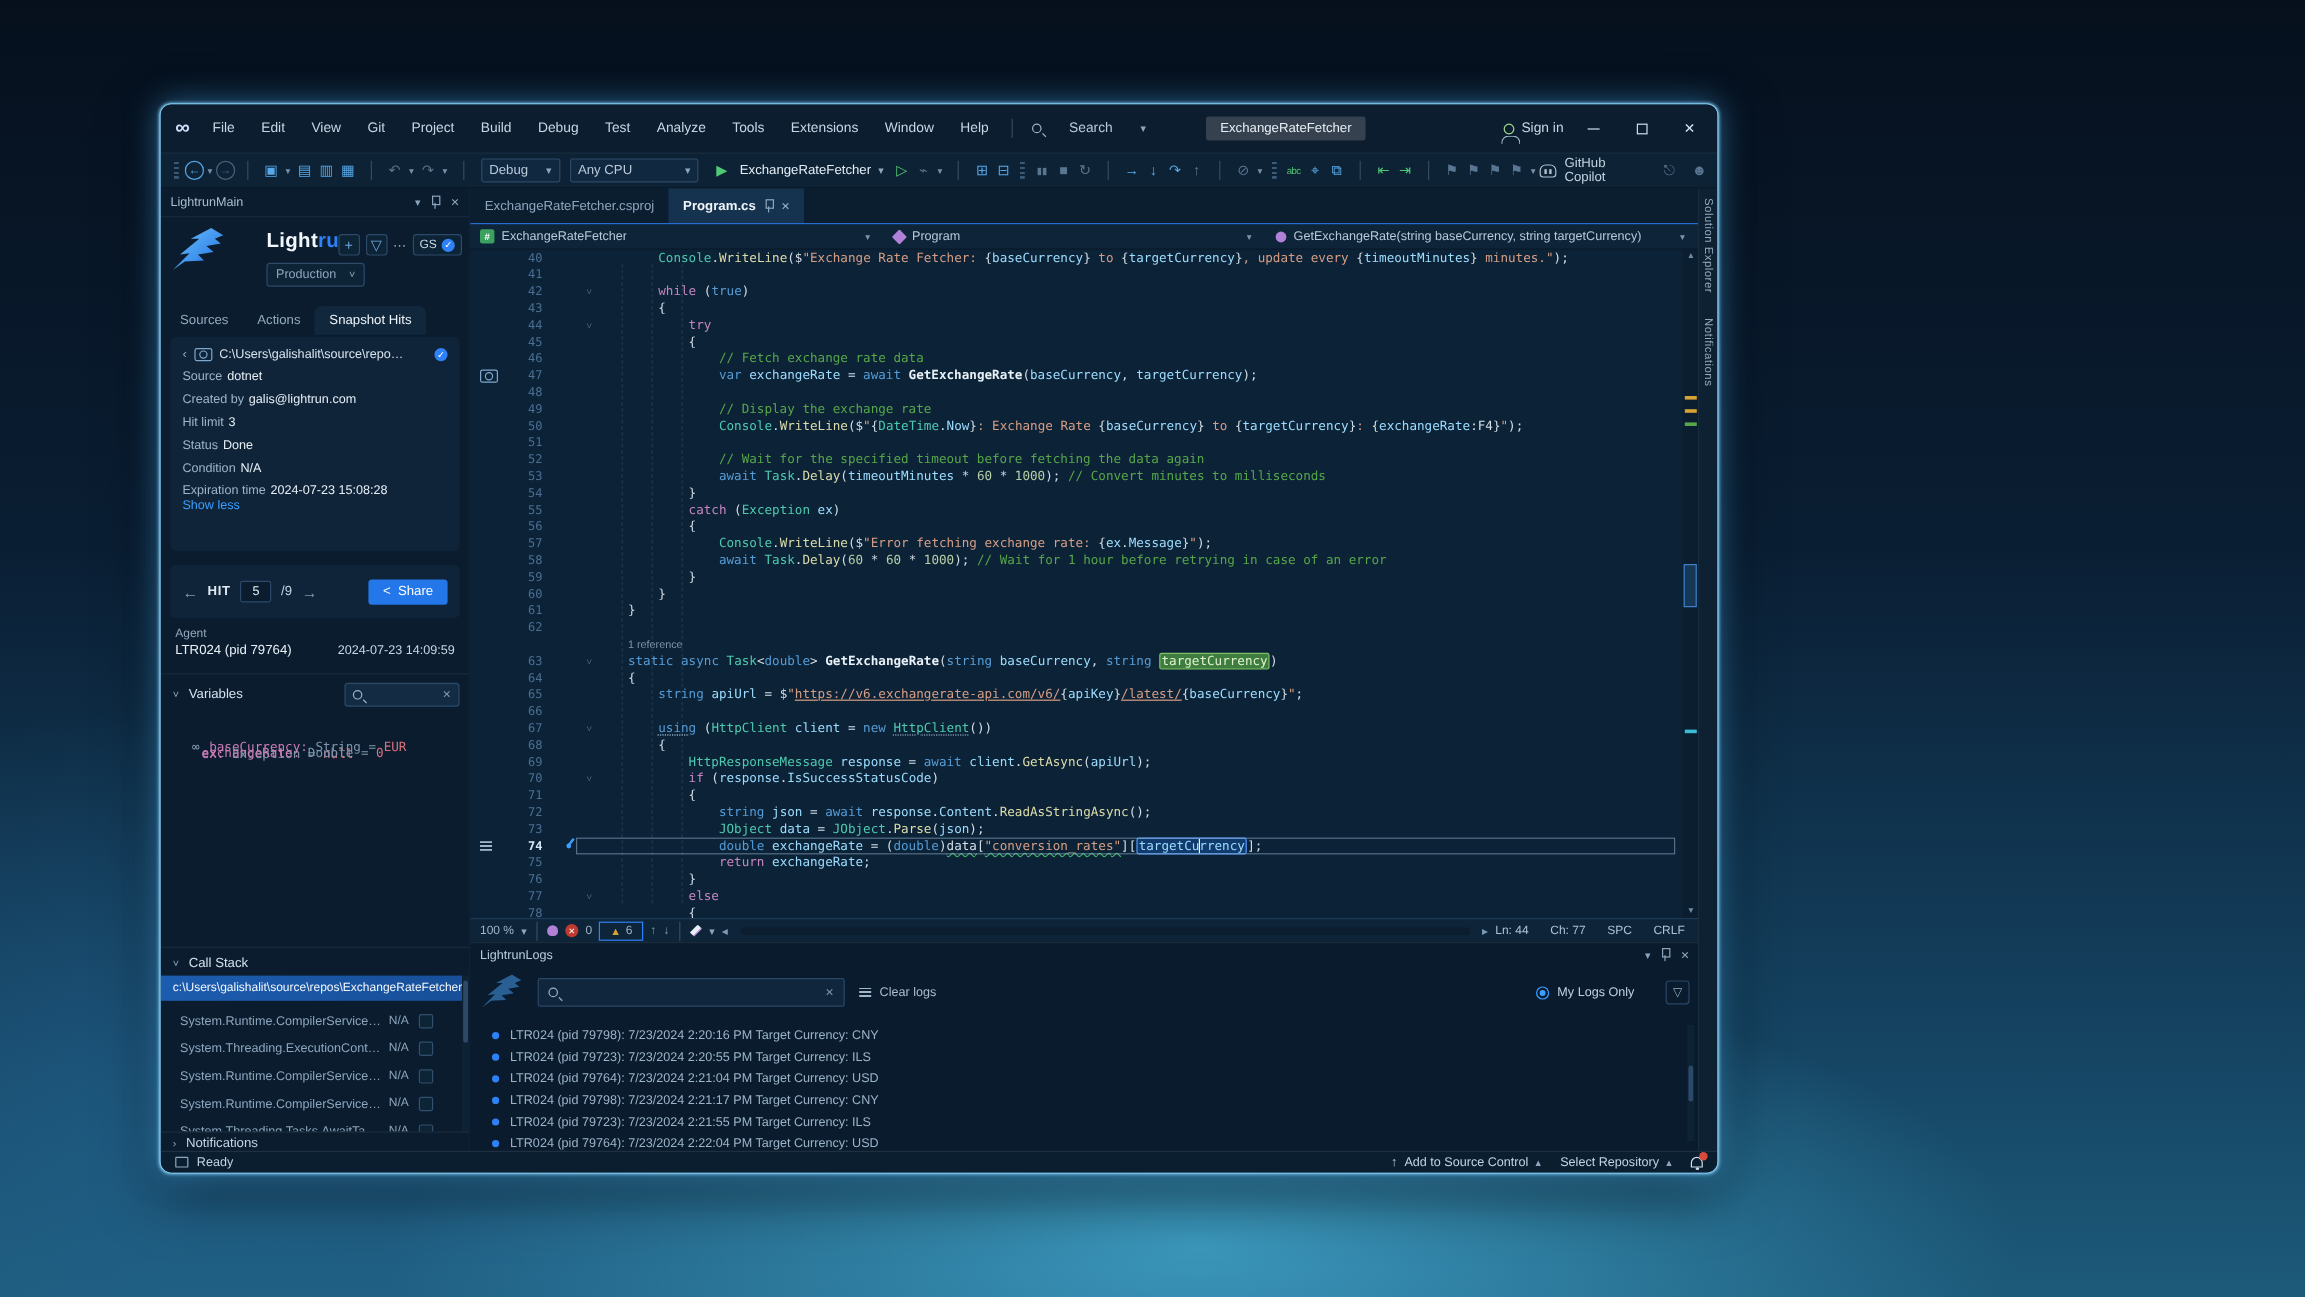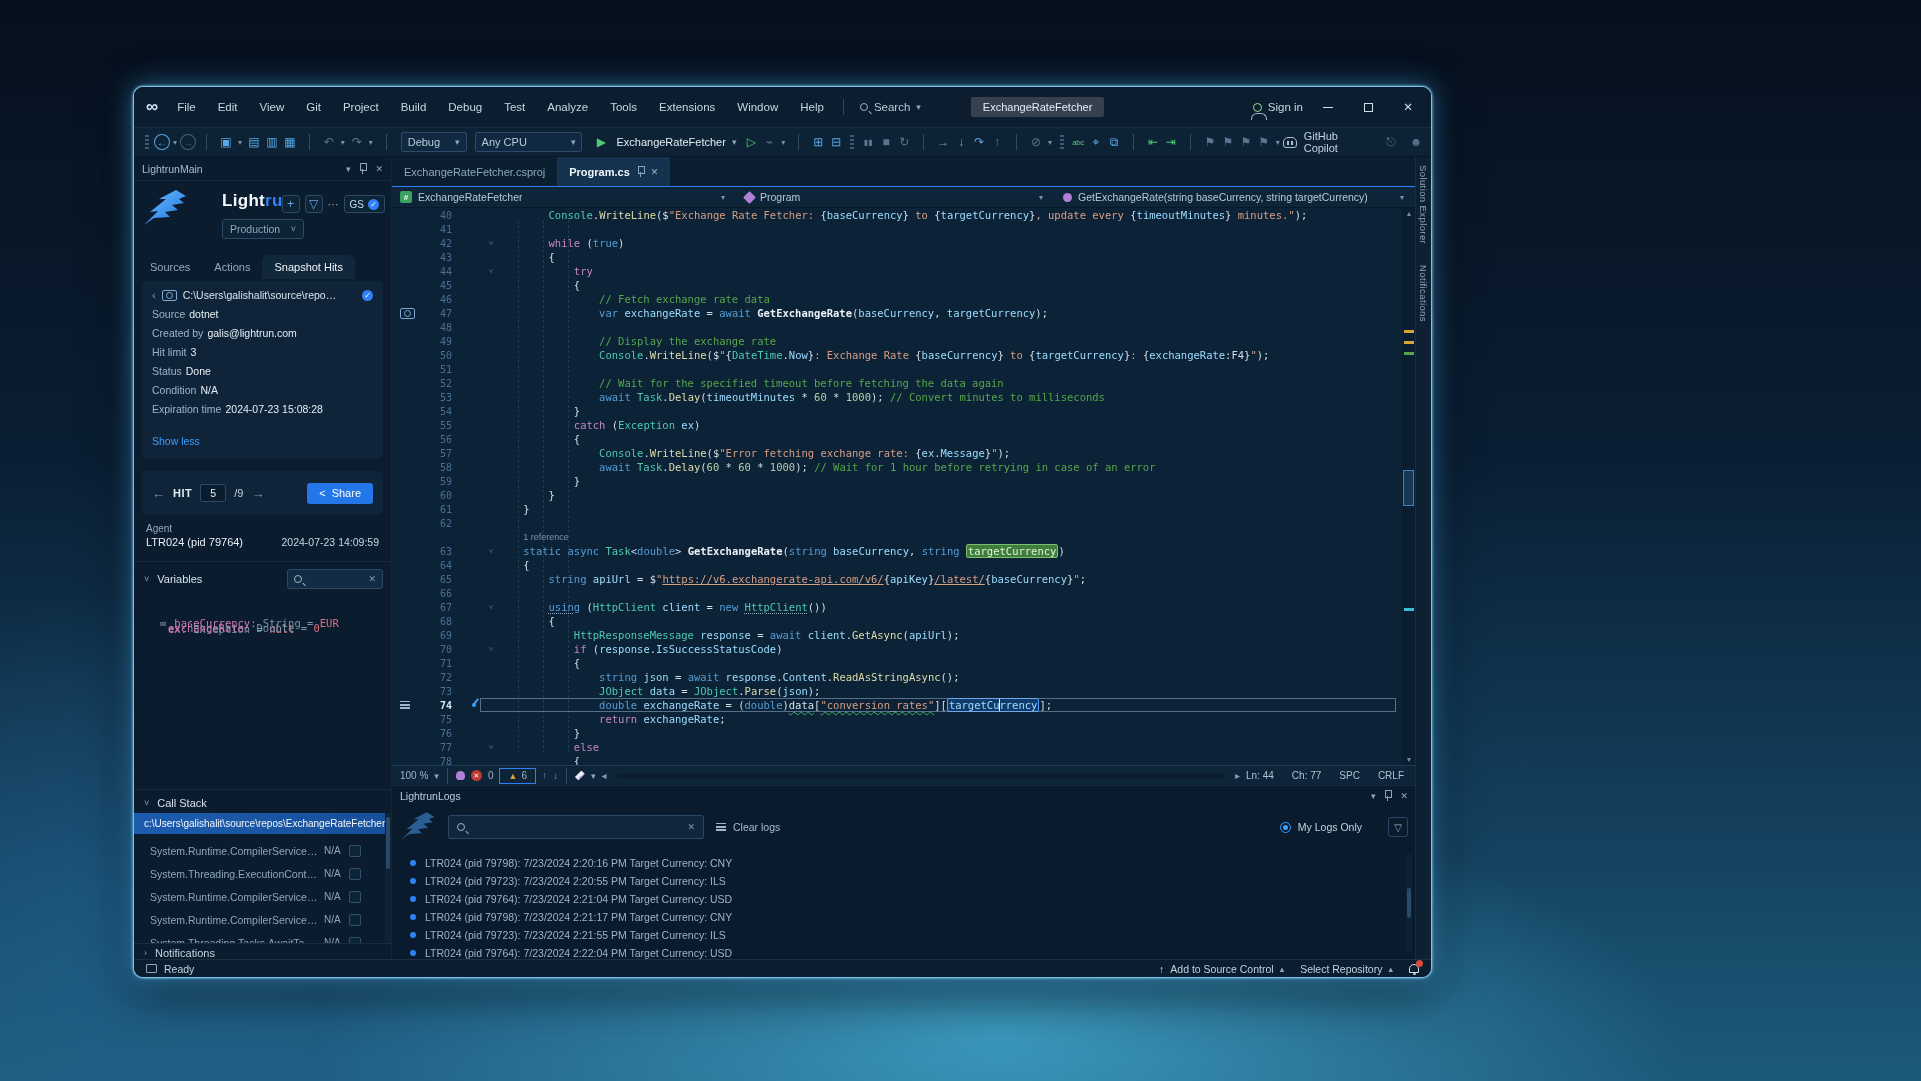--- a/index.html
+++ b/index.html
@@ -11,21 +11,21 @@
       linear-gradient(180deg,#06101d 0%,#0a1e33 42%,#14415f 78%,#1d5a7a 100%);}
   .win{position:absolute;left:133px;top:86px;width:1299px;height:892px;border-radius:10px;
     border:1px solid rgba(135,210,255,.9);background:#0d2133;overflow:hidden;
     box-shadow:0 0 3px #8fd9ff,0 0 26px rgba(70,170,240,.55),0 16px 50px rgba(0,0,0,.55);}
   
   .titlebar{position:absolute;left:0;top:0;right:0;height:40px;background:#0b1d2e;display:flex;align-items:center;padding:0 8px;color:#c7d6e4;font-size:11.5px}
   .vslogo{font-size:17px;color:#cfe2ff;font-weight:bold;margin:0 10px 0 4px}
   .menus{display:flex;gap:4px}
   .menu-item{padding:3px 9px;border-radius:3px;cursor:default}
   .tsep{width:1px;height:16px;background:rgba(160,200,235,.25);margin:0 10px}
-  .searchbox{display:flex;align-items:center;gap:6px;color:#b9c9d9;margin-left:6px}
+  .searchbox{display:flex;align-items:center;gap:23px;color:#b9c9d9;margin-left:6px}
   .mag{width:8px;height:8px;border:1.4px solid #9db4c9;border-radius:50%;position:relative;display:inline-block}
   .mag::after{content:'';position:absolute;width:4px;height:1.4px;background:#9db4c9;left:7px;top:8px;transform:rotate(45deg)}
   .chev{color:#8ea6bd;font-size:9px}
   .title-chip{margin-left:50px;background:#35414f;color:#e7eef6;padding:4px 12px;font-size:11px;border-radius:2px}
   .tb-right{margin-left:auto;display:flex;align-items:center;gap:10px}
   .signin{display:flex;align-items:center;gap:6px;color:#c7d6e4}
   .person-ico{width:9px;height:9px;border:1.3px solid #9fe08f;border-radius:50%;position:relative;display:inline-block}
   .person-ico::after{content:'';position:absolute;left:-3px;top:9px;width:14px;height:6px;border:1.3px solid #9db4c9;border-bottom:none;border-radius:6px 6px 0 0}
   .winbtn{width:30px;height:22px;display:flex;align-items:center;justify-content:center;color:#cfe0ee}
   .minbar{width:10px;height:1px;background:#cfe0ee;display:inline-block}
@@ -67,21 +67,21 @@
   .lr-tab{padding:6px 12px;font-size:11px;cursor:default}
   .lr-tab.active{background:#11273c;border-radius:6px 6px 0 0;color:#eef4fa}
   .card{position:absolute;left:8px;right:8px;background:#0f2439;border-radius:4px}
   .snap-card{top:124px;height:178px;padding:8px 10px;font-size:10.5px}
   .snap-path{display:flex;align-items:center;gap:6px;color:#d8e4ef}
   .snap-path .pth{white-space:nowrap;overflow:hidden;text-overflow:ellipsis;width:158px;font-size:10.5px}
   .cam{width:15px;height:11px;border:1.2px solid #7ea8cf;border-radius:2px;position:relative;flex:none}
   .cam::before{content:'';position:absolute;width:5px;height:5px;border:1px solid #7ea8cf;border-radius:50%;left:3px;top:1.5px}
   .fieldrow{margin-top:7px;color:#9db4c8}
   .fieldrow b{color:#e6eef5;font-weight:normal;margin-left:4px}
-  .showless{margin-top:20px;color:#3b9eff;cursor:pointer}
+  .showless{margin-top:0;color:#3b9eff;cursor:pointer}
   .hit-card{top:314px;height:44px;display:flex;align-items:center;padding:0 10px;gap:8px}
   .hit-lbl{color:#dfe9f2;font-weight:bold;font-size:11px;letter-spacing:.5px}
   .hit-input{width:26px;height:18px;background:#0a1c2e;border:1px solid #2c4a68;border-radius:2px;color:#e8f0f7;text-align:center;font-size:10.5px}
   .navarrow{color:#7d9ab5;font-size:13px}
   .sharebtn{margin-left:auto;background:#2377e8;color:#fff;border:none;border-radius:3px;height:21px;padding:0 12px;font-size:11px;display:flex;align-items:center;gap:6px}
   .agent{position:absolute;left:12px;right:12px;top:366px}
   .agent .lab{color:#93a9bd;font-size:10px}
   .agent .nm{color:#e8f0f7;font-size:11px;margin-top:2px}
   .agent .tm{position:absolute;right:0;top:13px;color:#c6d6e4;font-size:10.5px}
   .divider{position:absolute;left:0;right:0;height:1px;background:rgba(255,255,255,.06)}

